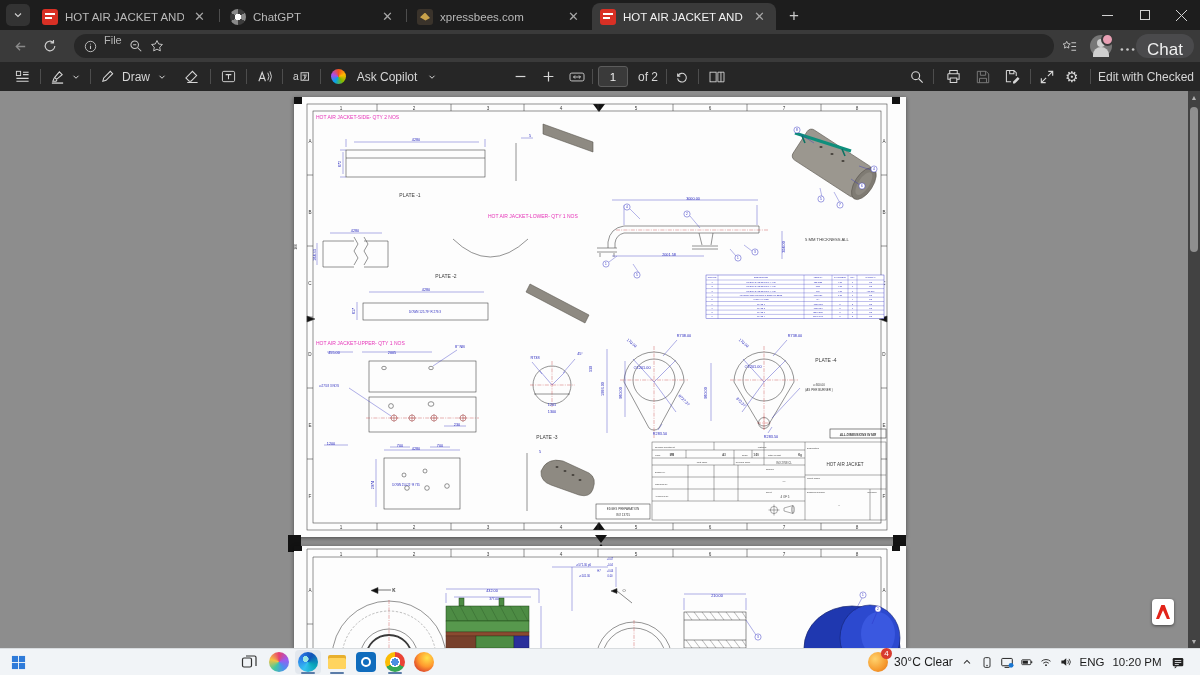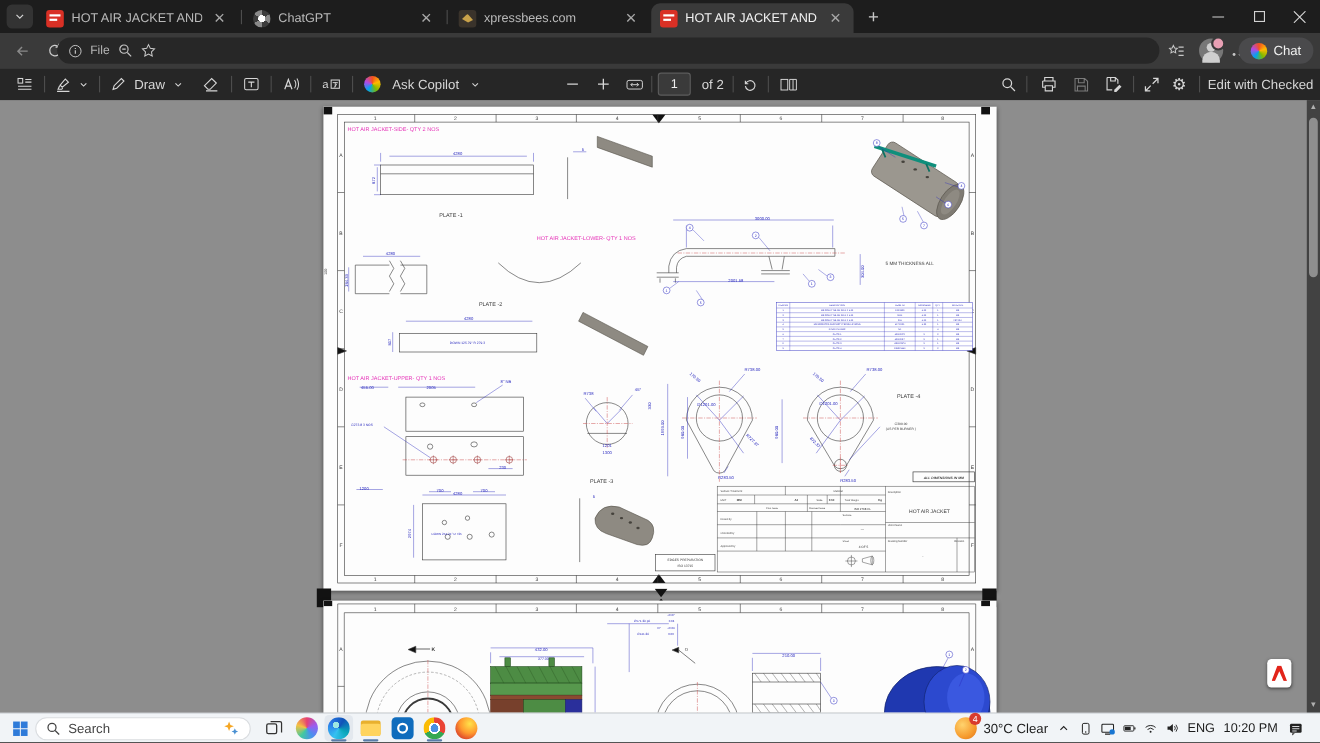--- a/index.html
+++ b/index.html
@@ -17,29 +17,29 @@
   .fav.pdf:before{content:"";position:absolute;left:3px;top:4px;width:10px;height:2px;background:#fff;}
   .fav.pdf:after{content:"";position:absolute;left:3px;top:8px;width:7px;height:2px;background:#fff;}
   .fav.gpt{border-radius:50%;background:radial-gradient(circle at 50% 50%,#fff 0 28%,transparent 29%),conic-gradient(#3c3c3c 0 60deg,#8a8a8a 0 120deg,#3c3c3c 0 180deg,#8a8a8a 0 240deg,#3c3c3c 0 300deg,#8a8a8a 0);}
   .fav.xpb{background:#3a332b;}
   .fav.xpb:after{content:"";position:absolute;left:3px;top:4px;width:10px;height:8px;background:#c9a24a;clip-path:polygon(0 60%,50% 0,100% 70%,55% 100%);}
   .newtab{position:absolute;top:5px;width:24px;height:22px;display:flex;align-items:center;justify-content:center;color:#c9c9c9;font-size:17px;}
   .winctl{position:absolute;top:0;height:30px;width:37px;display:flex;align-items:center;justify-content:center;color:#d2d2d2;}
   
   .addr{position:absolute;top:30px;left:0;width:100%;height:32px;background:#3a3a3a;}
   .navbtn{position:absolute;top:5px;width:24px;height:22px;display:flex;align-items:center;justify-content:center;color:#cfcfcf;}
-  .urlpill{position:absolute;left:52px;right:146px;top:4px;height:24px;background:#272727;border-radius:13px;display:flex;align-items:center;padding:0 10px;gap:7px;box-sizing:border-box;}
+  .urlpill{position:absolute;left:74px;right:146px;top:4px;height:24px;background:#272727;border-radius:13px;display:flex;padding:0 10px;gap:7px;box-sizing:border-box;}
   .urlpill .lbl{color:#b5b5b5;font-size:11px;}
   .urlpill .url{color:#e3e3e3;font-size:11.5px;white-space:nowrap;overflow:hidden;flex:1;}
   .addr-ic{color:#c7c7c7;display:flex;align-items:center;}
   .avatar{position:absolute;top:5px;width:22px;height:22px;border-radius:50%;background:#777;overflow:visible;}
   .avatar:before{content:"";position:absolute;left:7px;top:4px;width:8px;height:8px;border-radius:50%;background:#cfcfcf;}
   .avatar:after{content:"";position:absolute;left:3px;top:12px;width:16px;height:10px;border-radius:8px 8px 0 0;background:#cfcfcf;}
   .presence{position:absolute;right:-2px;top:-2px;width:9px;height:9px;border-radius:50%;background:#e8a0b4;border:2px solid #3a3a3a;}
-  .chatbtn{position:absolute;right:6px;top:4px;height:24px;border-radius:13px;background:#4a4a4c;display:flex;align-items:center;gap:6px;padding:0 11px;color:#f0f0f0;font-size:12px;}
+  .chatbtn{position:absolute;right:6px;top:4px;height:24px;border-radius:13px;background:#4a4a4c;display:flex;align-items:center;gap:6px;padding:0 11px;color:#f0f0f0;font-size:17px;flex-direction:column;}
   .copi{width:15px;height:15px;border-radius:50%;background:conic-gradient(#f25022,#ffb900,#7fba00,#00a4ef,#b04ae8,#f25022);}
   
   .pdfbar{position:absolute;top:62px;left:0;width:100%;height:40px;background:#262626;color:#d6d6d6;font-size:12px;}
   .tbi{position:absolute;top:0;height:29px;display:flex;align-items:center;justify-content:center;color:#d6d6d6;}
   .tbsep{position:absolute;top:7px;width:1px;height:15px;background:#4d4d4d;}
   .pagebox{position:absolute;left:598px;top:4px;width:30px;height:21px;background:#3a3a3a;border:1px solid #5c5c5c;border-radius:3px;color:#eee;display:flex;align-items:center;justify-content:center;font-size:11.5px;box-sizing:border-box;}
   .i{display:block;}
   
   .content{position:absolute;top:91px;left:0;width:100%;height:557px;background:#8d8d8d;}
   .page{position:absolute;left:294px;width:612px;background:#fdfdfd;box-shadow:0 1px 4px rgba(0,0,0,.45);}
@@ -758,31 +758,20 @@
 
   <div class="taskbar">
     <div class="tk" style="left:6px;width:24px;">
       <svg class="i" width="15" height="15" viewBox="0 0 16 16">
           <rect x="1" y="1" width="6.5" height="6.5" fill="#2f7bd9"></rect>
           <rect x="8.5" y="1" width="6.5" height="6.5" fill="#2f7bd9"></rect>
           <rect x="1" y="8.5" width="6.5" height="6.5" fill="#2f7bd9"></rect>
           <rect x="8.5" y="8.5" width="6.5" height="6.5" fill="#2f7bd9"></rect>
         </svg>
     </div>
-    <div class="searchpill">
-      <svg class="i" width="13" height="13" viewBox="0 0 16 16">
-          <circle cx="6.5" cy="6.5" r="4.5" fill="none" stroke="#444" stroke-width="1.4"></circle>
-          <path d="M10 10l4.5 4.5" stroke="#444" stroke-width="1.4"></path>
-        </svg>
-      <span style="flex:1;">Search</span>
-      <svg class="i" width="16" height="14" viewBox="0 0 18 16">
-          <path d="M7 1l1.4 3.6L12 6 8.4 7.4 7 11 5.6 7.4 2 6l3.6-1.4z" fill="#f5a623"></path>
-          <path d="M13 8l1 2.4 2.4 1-2.4 1-1 2.4-1-2.4-2.4-1 2.4-1z" fill="#4a90d2"></path>
-        </svg>
-    </div>
     <div class="tk" style="left:236px;width:26px;">
       <svg class="i" width="16" height="16" viewBox="0 0 16 16">
           <rect x="1.5" y="4" width="9" height="9" rx="1.5" fill="none" stroke="#333" stroke-width="1.2"></rect>
           <path d="M5 2h8.5A1.5 1.5 0 0 1 15 3.5V12" fill="none" stroke="#333" stroke-width="1.2"></path>
         </svg>
     </div>
     <div class="tk" style="left:266px;width:26px;">
         <span class="appic swirlic"></span>
       </div>
     <div class="tk" style="left:295px;width:26px;background:#e3e8ee;border-radius:4px;top:1px;height:24px;">

